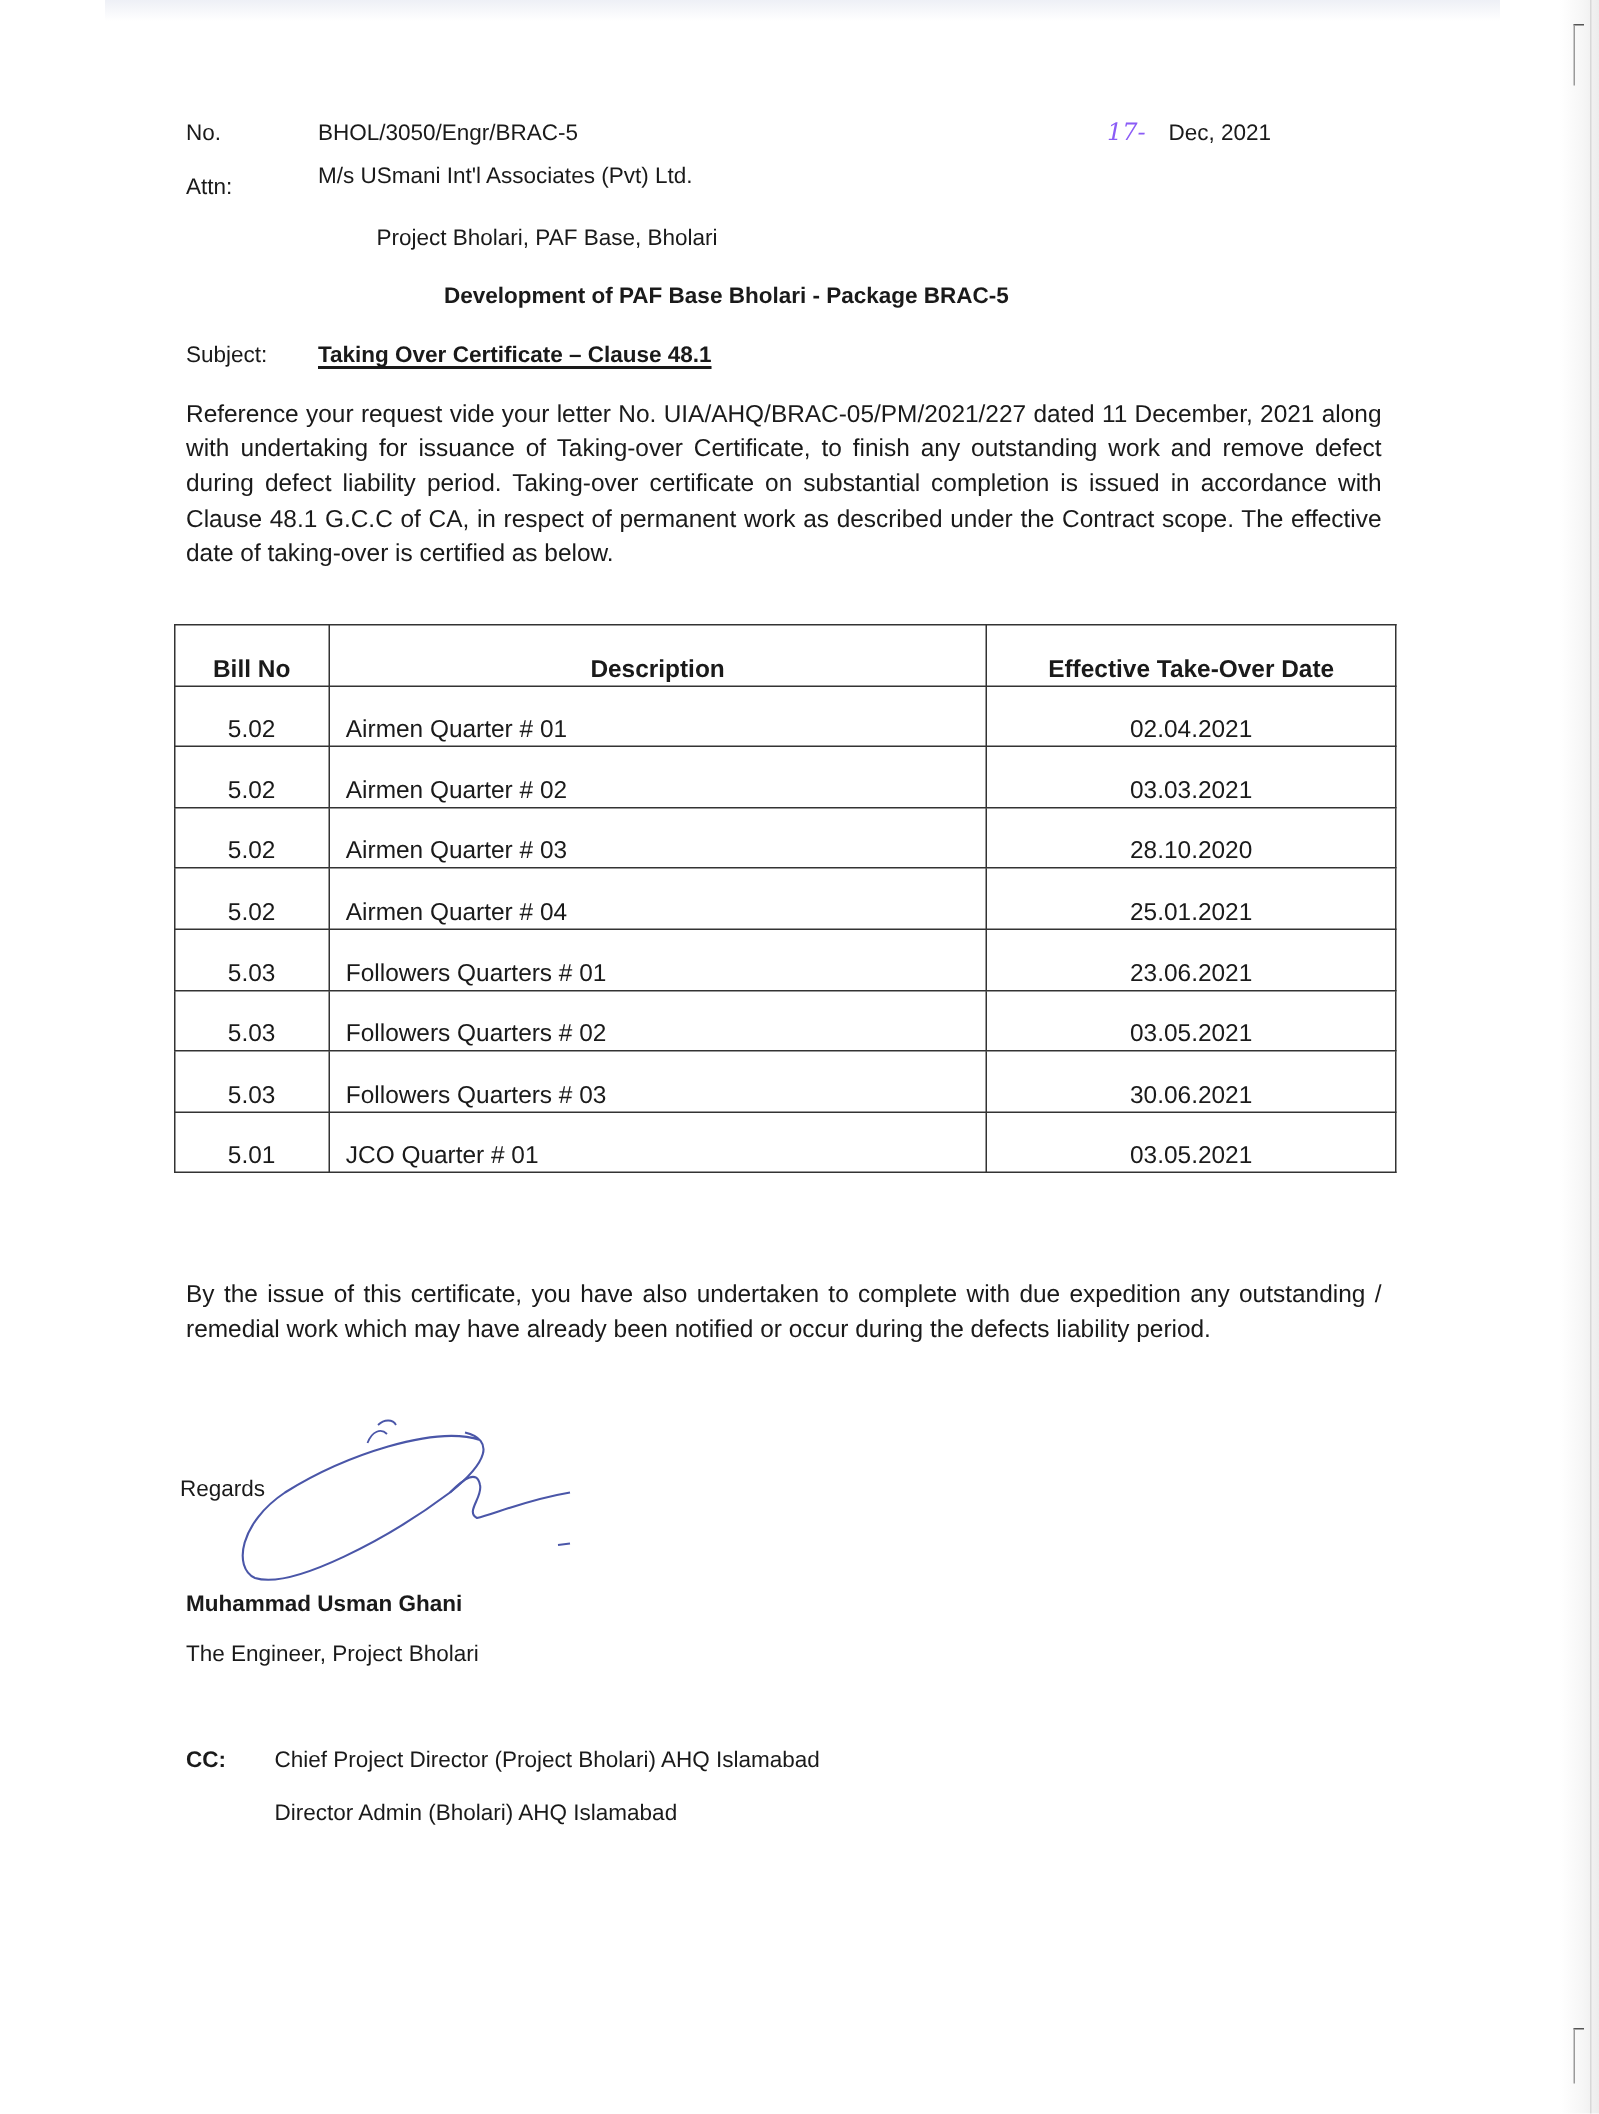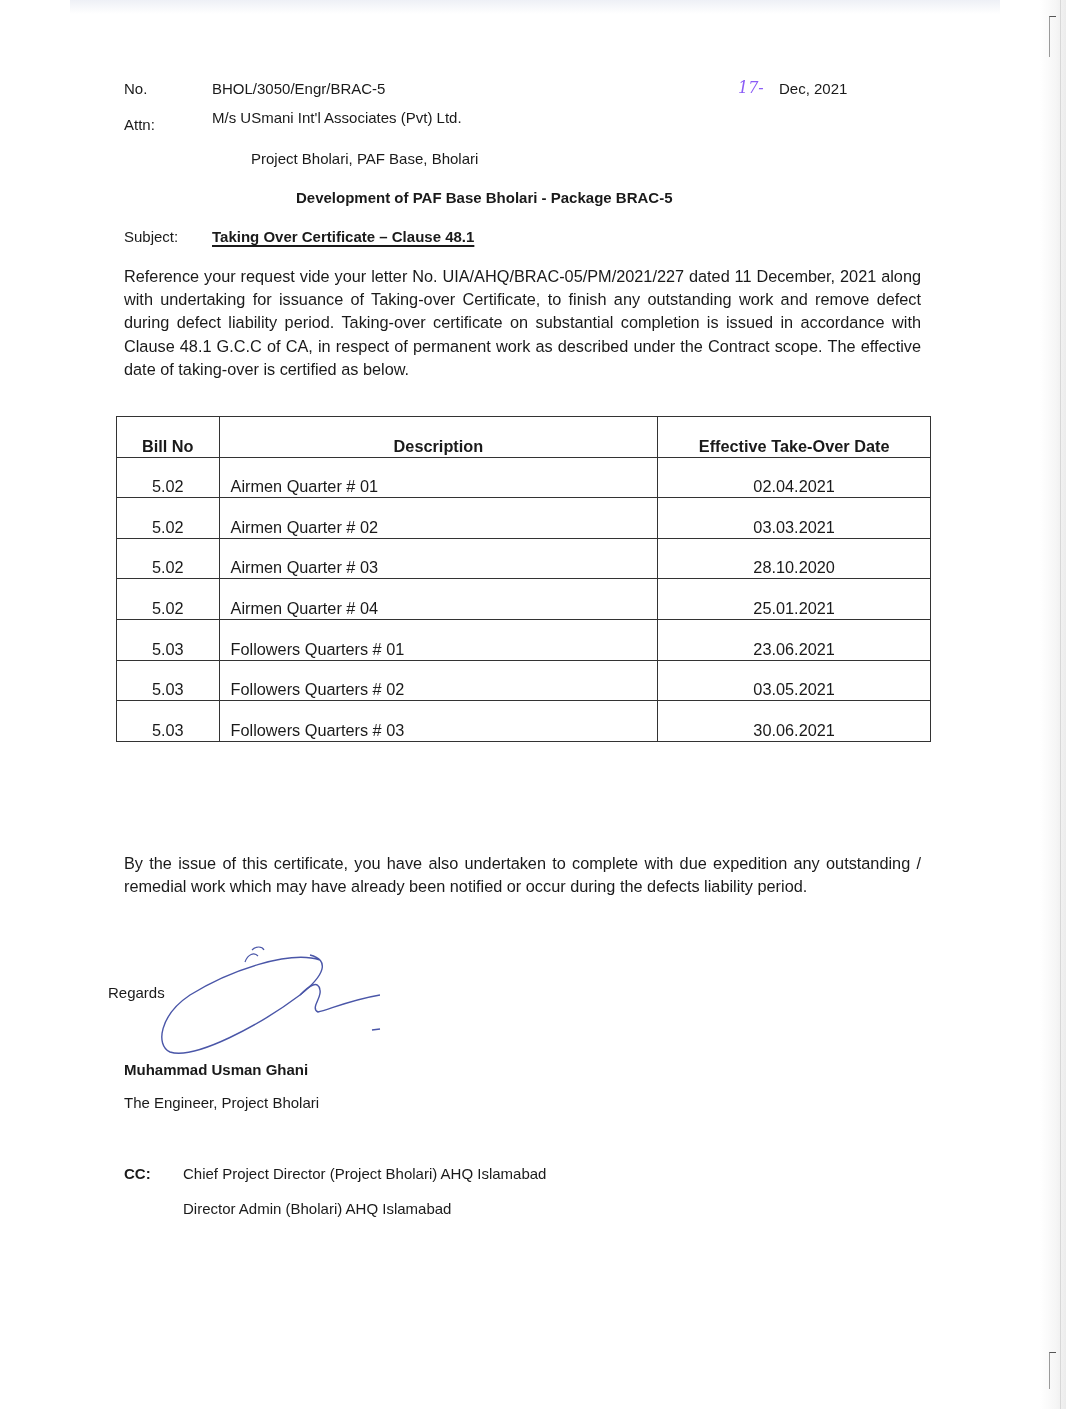--- a/index.html
+++ b/index.html
@@ -104,26 +104,31 @@
     <tr>
       <td class="c">5.03</td>
       <td class="l">Followers Quarters # 02</td>
       <td class="c">03.05.2021</td>
     </tr>
     <tr>
       <td class="c">5.03</td>
       <td class="l">Followers Quarters # 03</td>
       <td class="c">30.06.2021</td>
     </tr>
+    <tr>
+      <td class="c">5.01</td>
+      <td class="l">JCO Quarter # 01</td>
+      <td class="c">03.05.2021</td>
+    </tr>
   </tbody>
 </table>
 
 <div class="para" style="top:852px;">By the issue of this certificate, you have also undertaken to complete with due expedition any outstanding / remedial work which may have already been notified or occur during the defects liability period.</div>
 
-<div class="txt" style="left:108px;top:983px;">Regards</div>
+<div class="txt" style="left:120px;top:983px;">Regards</div>
 
 <svg class="sig" viewBox="0 0 240 120">
   <path d="M170 20 C 140 10, 80 30, 40 55 C 10 75, 5 105, 20 112 C 45 120, 110 85, 150 55 C 175 35, 180 20, 160 15" fill="none" stroke="#4a56a8" stroke-width="1.4"></path>
   <path d="M150 55 C 160 45, 168 40, 170 50 C 172 58, 160 68, 168 72 C 178 70, 200 60, 230 55" fill="none" stroke="#4a56a8" stroke-width="1.4"></path>
   <path d="M95 22 C 98 14, 104 12, 108 16 M102 10 C 106 6, 112 6, 114 10" fill="none" stroke="#4a56a8" stroke-width="1.2"></path>
   <path d="M222 90 L 230 89" fill="none" stroke="#4a56a8" stroke-width="1.4"></path>
 </svg>
 
 <div class="txt bold" style="left:124px;top:1060px;">Muhammad Usman Ghani</div>
 <div class="txt" style="left:124px;top:1093px;">The Engineer, Project Bholari</div>

